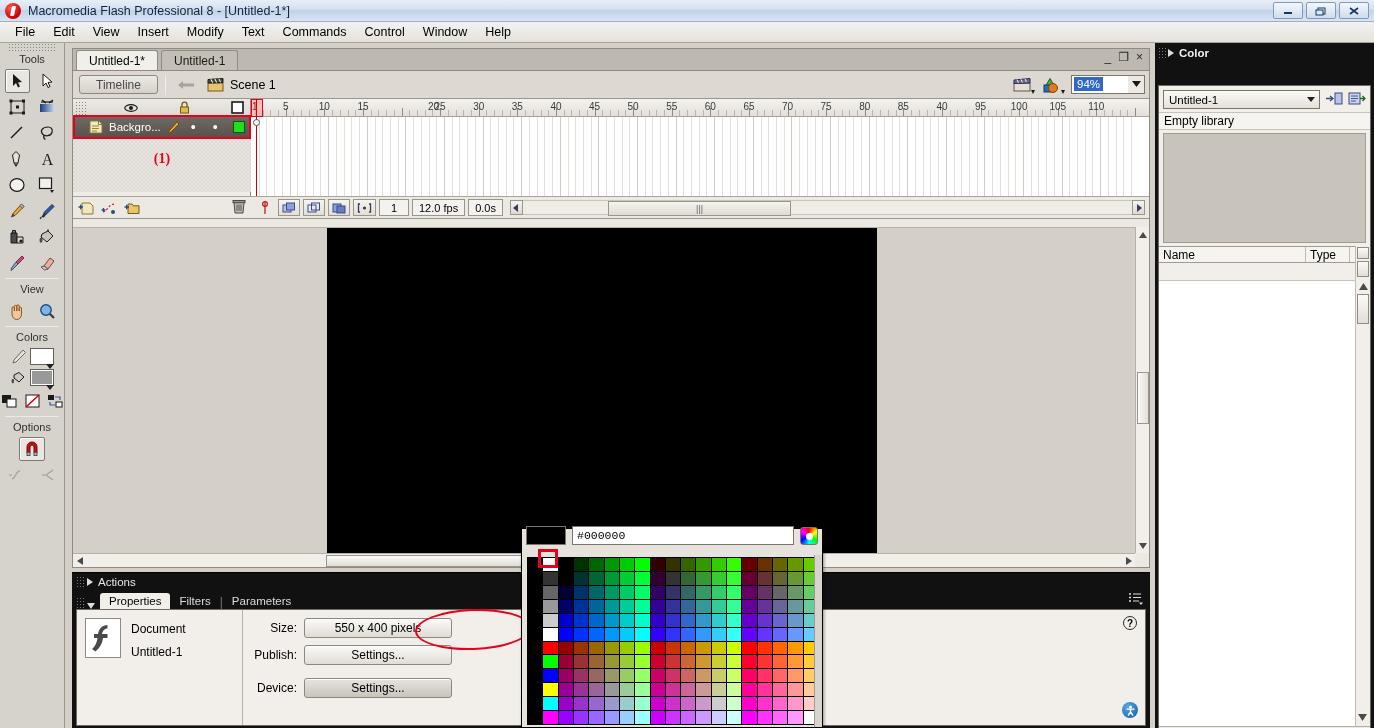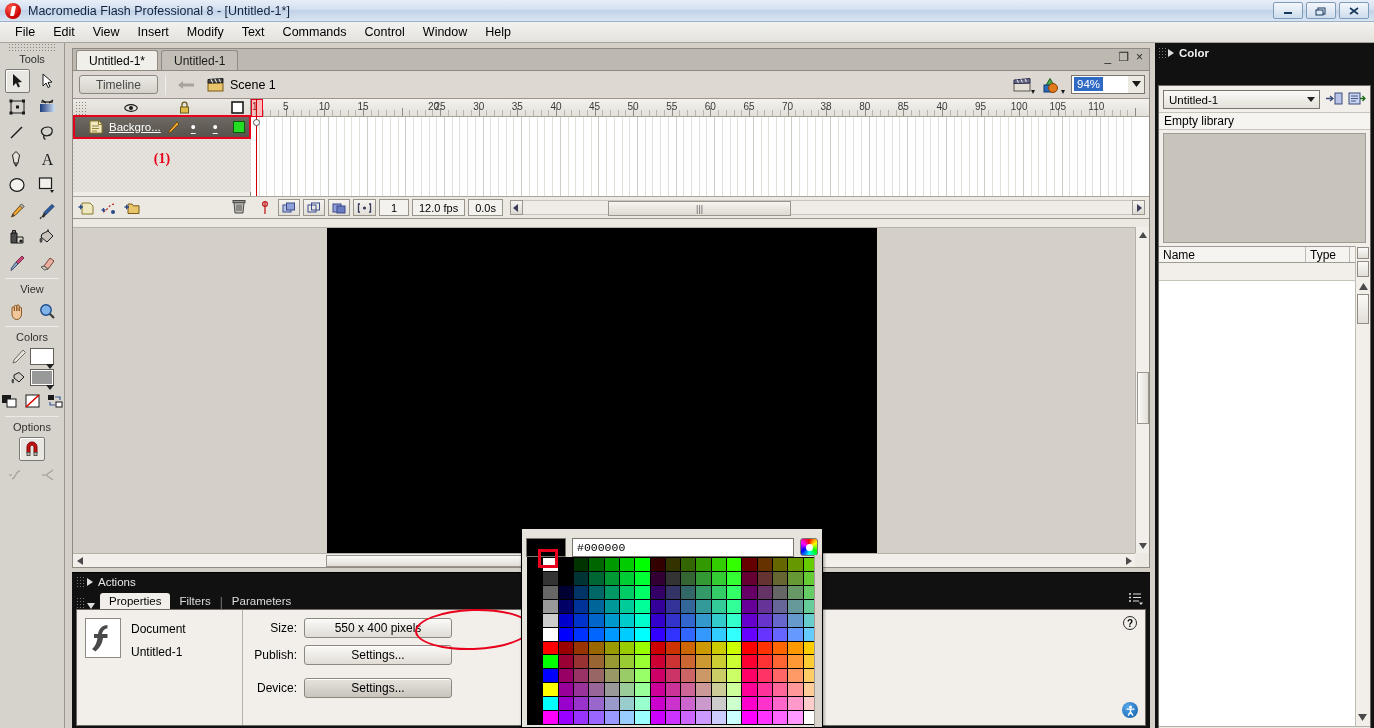--- a/index.html
+++ b/index.html
@@ -146,21 +146,21 @@
     height:18px;background:linear-gradient(to bottom,#eceae5,#dedad3);
     border-bottom:1px solid #a9a59d;display:flex;align-items:center;
   }
   #tl-dots{width:12px;height:14px;margin-left:2px;
     background-image:radial-gradient(#8a867e 0.7px,transparent 0.8px);
     background-size:3px 3px;}
   .head-ico{margin-left:auto;width:18px;display:flex;justify-content:center;align-items:center;}
   #layer-row{
     position:absolute;left:0;top:18px;width:178px;height:20px;
     background:linear-gradient(to bottom,#6e6a63,#57534c);
-    display:flex;align-items:center;color:#fff;font-size:11.5px;text-decoration:underline;
+    display:flex;align-items:center;color:#fff;font-size:11.5px;
   }
   #layer-rowbox{
     position:absolute;left:0;top:16px;width:178px;height:24px;
     border:2px solid #e8001c;pointer-events:none;
   }
   #annot1{
     position:absolute;left:0;top:52px;width:178px;text-align:center;
     font-size:14px;font-weight:bold;color:#e8001c;font-family:"Liberation Serif",serif;
   }
   #layer-area-bg{
@@ -367,21 +367,21 @@
     position:absolute;left:0;right:0;bottom:0;height:22px;background:#ece9e3;
     border-top:1px solid #b5b1a9;display:flex;align-items:center;gap:4px;padding:0 3px;
   }
 
   
   #colorpicker{
     position:absolute;left:521px;top:528px;width:302px;height:200px;
     background:#e6e3dd;border:1px solid #000;
     box-shadow:1px 1px 3px rgba(0,0,0,.4);z-index:40;
   }
-  #cp-top{height:25px;display:flex;align-items:flex-start;padding:9px 4px;gap:6px;}
+  #cp-top{height:25px;display:flex;align-items:flex-end;padding:9px 4px;gap:6px;}
   #cp-current{width:40px;height:19px;background:#000;border:1px solid #7a766e;}
   #cp-hex{
     flex:1;height:19px;background:#fff;border:1px solid #7a766e;
     display:flex;align-items:center;padding-left:4px;font-size:11.5px;
     font-family:"Liberation Mono",monospace;
   }
   #cp-wheel{
     width:18px;height:18px;border:1px solid #7a766e;
     background:conic-gradient(#f00,#ff0,#0f0,#0ff,#00f,#f0f,#f00);
     border-radius:3px;position:relative;
@@ -904,21 +904,21 @@
           <div class="rnum" style="left: 189.14px;">25</div>
           <div class="rnum" style="left: 227.74px;">30</div>
           <div class="rnum" style="left: 266.34px;">35</div>
           <div class="rnum" style="left: 304.94px;">40</div>
           <div class="rnum" style="left: 343.54px;">45</div>
           <div class="rnum" style="left: 382.14px;">50</div>
           <div class="rnum" style="left: 420.74px;">55</div>
           <div class="rnum" style="left: 459.34px;">60</div>
           <div class="rnum" style="left: 497.94px;">65</div>
           <div class="rnum" style="left: 536.54px;">70</div>
-          <div class="rnum" style="left: 575.14px;">38</div>
+          <div class="rnum" style="left: 575.14px;">75</div>
           <div class="rnum" style="left: 613.74px;">80</div>
           <div class="rnum" style="left: 652.34px;">85</div>
           <div class="rnum" style="left: 690.94px;">40</div>
           <div class="rnum" style="left: 729.54px;">95</div>
           <div class="rnum" style="left: 768.14px;">100</div>
           <div class="rnum" style="left: 806.74px;">105</div>
           <div class="rnum" style="left: 845.34px;">110</div>
         </div>
       <div id="framegrid">
           <div class="fcol" style="left: 7.72px;"></div>

